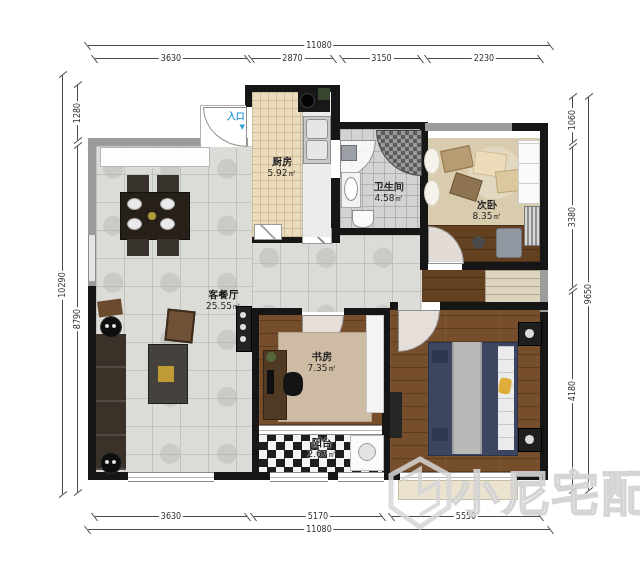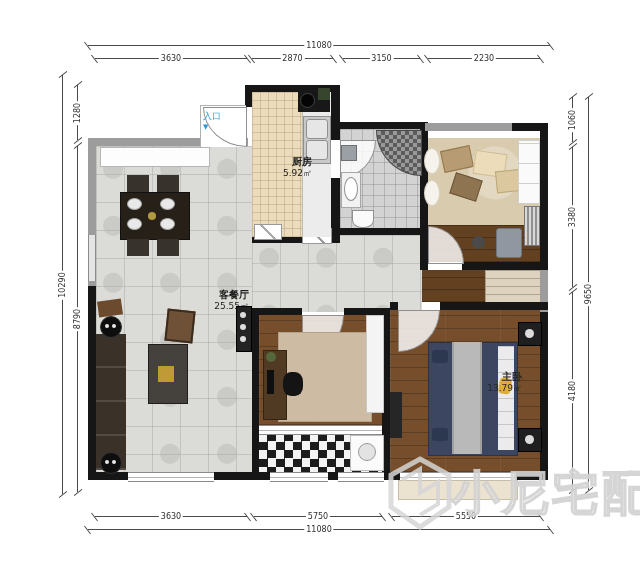--- a/index.html
+++ b/index.html
@@ -42,24 +42,24 @@
   .dimh{position:absolute;height:0;border-top:1px solid #4a4a4a}
   .dimv{position:absolute;width:0;border-left:1px solid #4a4a4a}
   .dimh::before,.dimh::after{content:"";position:absolute;top:-5px;width:1px;height:10px;background:#4a4a4a;transform:rotate(-38deg)}
   .dimh::before{left:-1px}.dimh::after{right:-1px}
   .dimv::before,.dimv::after{content:"";position:absolute;left:-5px;width:10px;height:1px;background:#4a4a4a;transform:rotate(-38deg)}
   .dimv::before{top:-1px}.dimv::after{bottom:-1px}
   .dlab{position:absolute;font-size:8px;color:#2e2e2e;background:#fff;padding:0 2px;line-height:1;white-space:nowrap}
   .dimh .dlab{left:50%;top:-4px;transform:translateX(-50%)}
   .dimv .dlab{top:50%;left:0;transform:translate(-50%,-50%) rotate(-90deg)}
   
-  .rlab{position:absolute;text-align:right;color:#1e1e1e;line-height:1.3;z-index:8}
+  .rlab{position:absolute;text-align:center;color:#1e1e1e;line-height:1.3;z-index:8}
   .rname{font-size:10px;font-weight:bold;display:block}
   .rarea{font-size:9px;display:block}
-  .ent{position:absolute;color:#2b9cd8;font-size:9px;font-weight:normal;text-align:left;line-height:1.1;z-index:8}
+  .ent{position:absolute;color:#2b9cd8;font-size:9px;font-weight:bold;text-align:right;line-height:1.1;z-index:8}
   .fur{position:absolute}
   .pouf{position:absolute;background:#0e0e0e;border-radius:50%;border:1px solid #333}
   .pouf i{position:absolute;width:4px;height:4px;background:#e8e8e8;border-radius:50%}
   .plate{position:absolute;width:13px;height:10px;background:#e9e9e9;border:1px solid #aaa;border-radius:50%}
   .nstand{position:absolute;background:#1f1f1f;border:1px solid #000}
   .nstand i{position:absolute;left:50%;top:50%;width:9px;height:9px;margin:-5px 0 0 -5px;background:#dcdcdc;border-radius:50%}
   
   .wm{position:absolute;z-index:50;display:flex;align-items:center;pointer-events:none}
   .wm-text{font-size:47px;font-weight:bold;letter-spacing:3px;color:rgba(255,255,255,.28);
     -webkit-text-stroke:1.5px rgba(208,208,208,.9);line-height:1;white-space:nowrap}
@@ -213,27 +213,39 @@
   <div class="fur" style="left:283px;top:372px;width:20px;height:24px;background:#141414;border-radius:40%"></div>
   <div class="fur" style="left:366px;top:315px;width:16px;height:96px;background:#f4f4f4;border:1px solid #c9c9c9"></div>
 
   <div class="fur" style="left:350px;top:435px;width:32px;height:34px;background:#fbfbfb;border:1px solid #bbb"></div>
   <div class="fur" style="left:358px;top:443px;width:16px;height:16px;background:#e3e3e3;border:1px solid #999;border-radius:50%"></div>
 
   <div class="rlab" style="left:252px;top:155px;width:60px">
     <span class="rname">厨房</span>
     <span class="rarea">5.92㎡</span>
   </div>
-  <div class="rlab" style="left:154px;top:288px;width:95px">
+  <div class="rlab" style="left:350px;top:180px;width:78px">
+    <span class="rname">卫生间</span>
+    <span class="rarea">4.58㎡</span>
+  </div>
+  <div class="rlab" style="left:432px;top:198px;width:110px">
+    <span class="rname">次卧</span>
+    <span class="rarea">8.35㎡</span>
+  </div>
+  <div class="rlab" style="left:176px;top:288px;width:95px">
     <span class="rname">客餐厅</span>
     <span class="rarea">25.55㎡</span>
   </div>
-  <div class="rlab" style="left:412px;top:370px;width:110px;color:#26262a">
-    <span class="rname">主卧</span>
-    <span class="rarea">13.79㎡</span>
+  <div class="rlab" style="left:272px;top:350px;width:100px">
+    <span class="rname">书房</span>
+    <span class="rarea">7.35㎡</span>
+  </div>
+  <div class="rlab" style="left:272px;top:436px;width:100px;color:#111;text-shadow:0 0 2px #fff,0 0 2px #fff">
+    <span class="rname">阳台</span>
+    <span class="rarea">2.67㎡</span>
   </div>
 
   <div class="dimh" style="left:88px;top:45px;width:462px">
     <span class="dlab">11080</span>
   </div>
   <div class="dimh" style="left:95px;top:58px;width:152px">
     <span class="dlab">3630</span>
   </div>
   <div class="dimh" style="left:252px;top:58px;width:81px">
     <span class="dlab">2870</span>
@@ -242,21 +254,21 @@
     <span class="dlab">3150</span>
   </div>
   <div class="dimh" style="left:428px;top:58px;width:112px">
     <span class="dlab">2230</span>
   </div>
 
   <div class="dimh" style="left:95px;top:516px;width:152px">
     <span class="dlab">3630</span>
   </div>
   <div class="dimh" style="left:254px;top:516px;width:128px">
-    <span class="dlab">5750</span>
+    <span class="dlab">5170</span>
   </div>
   <div class="dimh" style="left:392px;top:516px;width:148px">
     <span class="dlab">5550</span>
   </div>
   <div class="dimh" style="left:88px;top:529px;width:462px">
     <span class="dlab">11080</span>
   </div>
 
   <div class="dimv" style="left:62px;top:75px;height:419px">
     <span class="dlab">10290</span>

